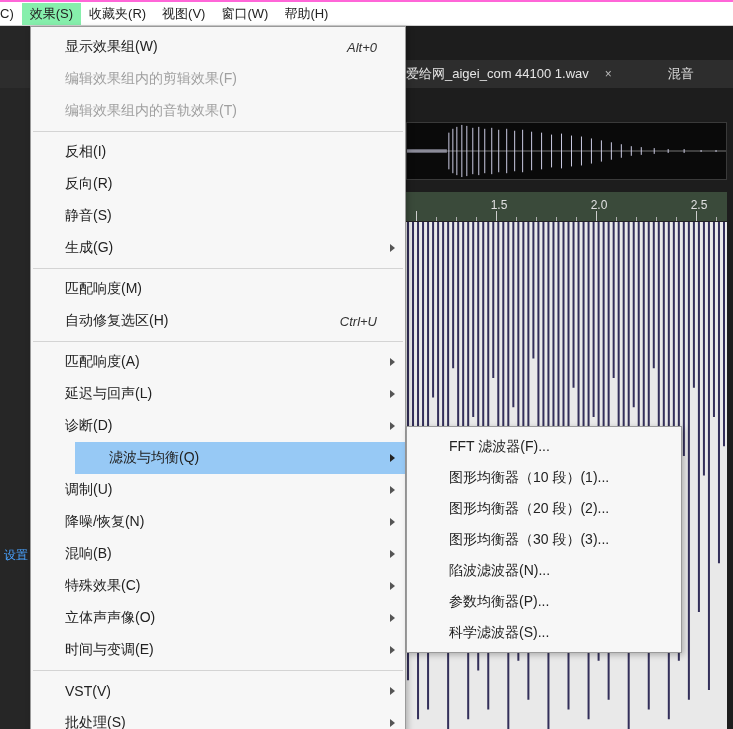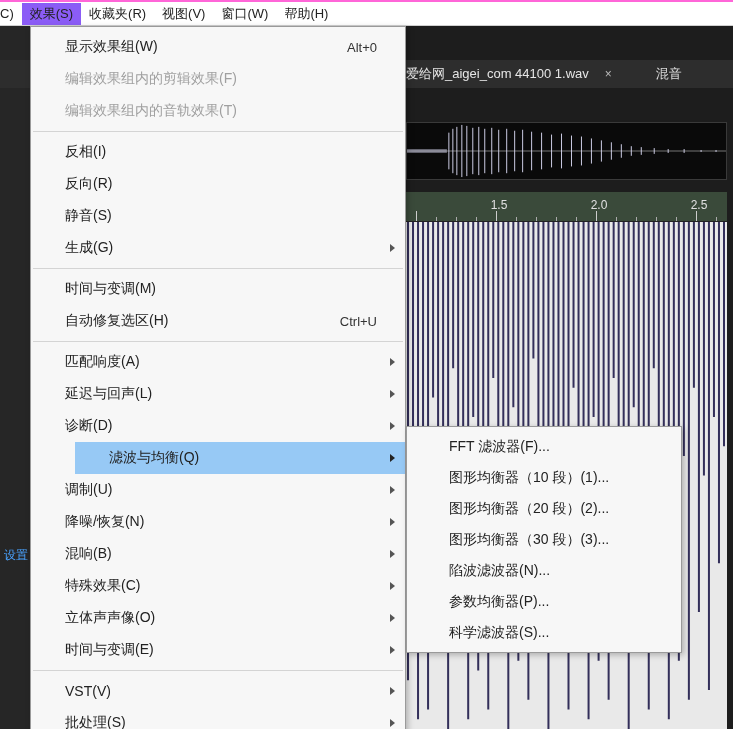--- a/index.html
+++ b/index.html
@@ -11,32 +11,32 @@
 
   
   .menubar {
     position: absolute; top: 2px; left: 0; right: 0; height: 24px;
     background: #ffffff; border-bottom: 1px solid #d0d0d0;
     display: flex; align-items: center; padding-left: 0px;
     font-size: 13px; color: #222;
   }
   .menubar .item { padding: 2px 8px; cursor: default; white-space: nowrap; }
   .menubar .item.cut { padding-left: 0; }
-  .menubar .item.active { background: #8b5cf6; }
+  .menubar .item.active { background: #86efac; }
 
   
   .appchrome { position: absolute; top: 26px; left: 0; right: 0; bottom: 0; background: #1d1d1d; }
   .tabbar {
     position: absolute; top: 60px; left: 0; right: 0; height: 28px;
     background: #2d2d2d; display: flex; align-items: center; padding-left: 406px;
     font-size: 13px; color: #e6e6e6;
   }
   .tabbar .filetab { display: flex; align-items: center; gap: 16px; }
   .tabbar .close { color: #bbb; font-size: 12px; }
-  .tabbar .mix { margin-left: 44px; color: #dcdcdc; }
+  .tabbar .mix { margin-left: 56px; color: #dcdcdc; }
 
   
   .overview {
     position: absolute; top: 122px; left: 406px; right: 6px; height: 58px;
     background: #0a0a0a; border: 1px solid #3a3a3a; overflow: hidden;
   }
   .overview svg { width: 100%; height: 100%; display: block; }
 
   
   .ruler {
@@ -66,21 +66,21 @@
     position: absolute; top: 26px; left: 30px; width: 376px;
     background: #f7f7f7; border: 1px solid #9a9a9a; box-shadow: 2px 2px 6px rgba(0,0,0,.25);
     font-size: 14px; color: #222; padding: 4px 0;
   }
   .dropdown .row {
     display: flex; align-items: center; height: 32px; padding: 0 28px 0 34px; position: relative;
   }
   .dropdown .row.disabled { color: #a0a0a0; }
   .dropdown .row.sel { background: #97c9f5; margin-left: 44px; }
   .dropdown .sep { height: 1px; background: #d4d4d4; margin: 4px 2px; }
-  .dropdown .shortcut { margin-left: auto; color: #333; font-size: 13px; }
+  .dropdown .shortcut { margin-left: auto; color: #333; font-size: 13px; font-style: italic; }
   .dropdown .row .caret {
     position: absolute; right: 10px; top: 50%; transform: translateY(-50%);
     width: 0; height: 0; border-top: 4px solid transparent; border-bottom: 4px solid transparent; border-left: 5px solid #555;
   }
   .dropdown .row.sel .caret { border-left-color: #222; }
 
   
   .submenu {
     position: absolute; top: 426px; left: 406px; width: 276px;
     background: #f7f7f7; border: 1px solid #9a9a9a; box-shadow: 2px 2px 6px rgba(0,0,0,.25);
@@ -282,21 +282,21 @@
   </div>
   <div class="row">
     <span>静音(S)</span>
   </div>
   <div class="row">
     <span>生成(G)</span>
     <span class="caret"></span>
   </div>
   <div class="sep"></div>
   <div class="row">
-    <span>时间与变调(M)</span>
+    <span>匹配响度(M)</span>
   </div>
   <div class="row">
     <span>自动修复选区(H)</span>
     <span class="shortcut">Ctrl+U</span>
   </div>
   <div class="sep"></div>
   <div class="row">
     <span>匹配响度(A)</span>
     <span class="caret"></span>
   </div>

